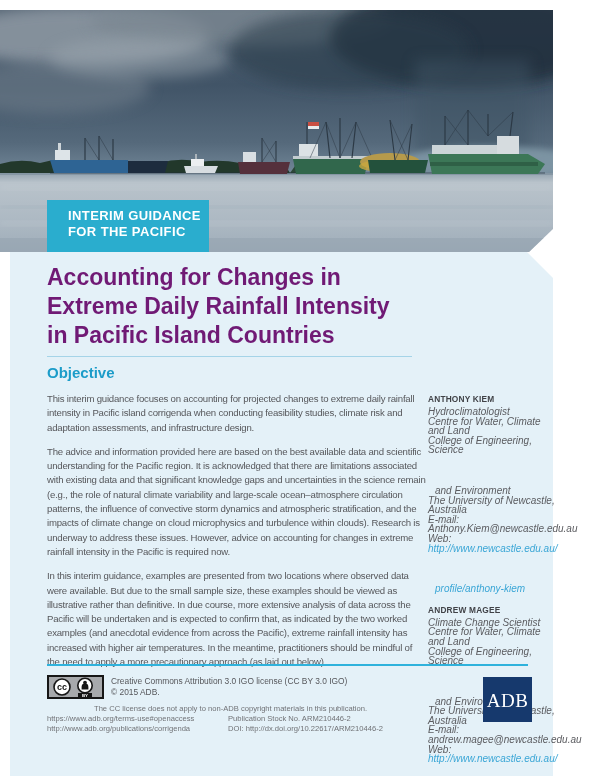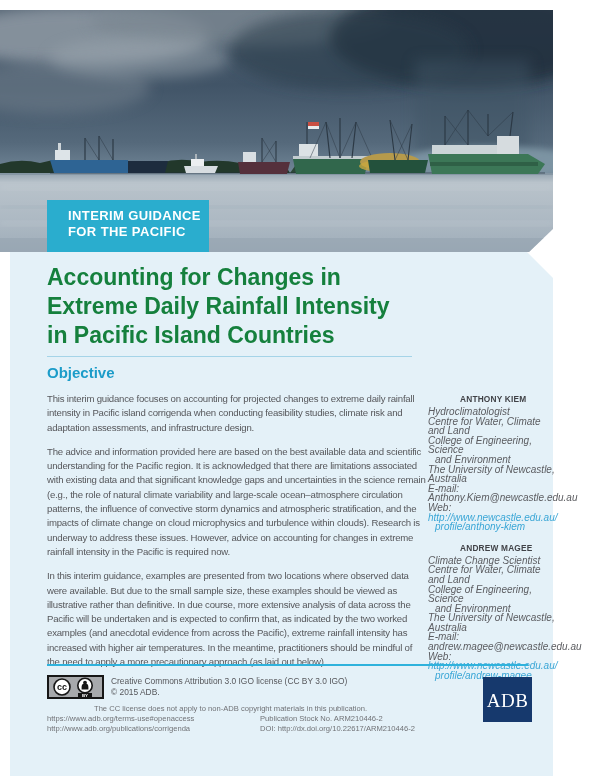--- a/index.html
+++ b/index.html
@@ -20,64 +20,63 @@
     font-size:13px; line-height:16px; font-weight:bold; letter-spacing:0.4px;
   }
   
   .panel {
     position:absolute; left:10px; top:252px; width:543px; height:524px;
     background:#e4f1f8;
     clip-path: polygon(0 0, 517px 0, 543px 26px, 543px 524px, 0 524px);
   }
   .title {
     position:absolute; left:47px; top:263px; width:440px;
-    color:#15803d; font-size:23px; line-height:29px; font-weight:bold;
+    color:#701a75; font-size:23px; line-height:29px; font-weight:bold;
   }
   .rule1 { position:absolute; left:47px; top:356px; width:365px; height:1px; background:#a5d4e8; }
   .objective {
     position:absolute; left:47px; top:364px;
     color:#1b9cc9; font-size:15px; font-weight:bold;
   }
   .body-col {
     position:absolute; left:47px; top:392px; width:380px;
     color:#56575b; font-size:9.6px; line-height:14.3px; letter-spacing:-0.2px;
   }
   .body-col p { margin-bottom:10px; }
   
   .sidebar { position:absolute; left:428px; top:394px; width:128px; }
   .author { margin-bottom:11px; }
   .author-name {
     font-size:8.3px; font-weight:bold; color:#404247; letter-spacing:0.2px;
     margin-bottom:3px;
-    margin-left:32px;
   }
   .author-line {
     font-size:10px; line-height:9.6px; color:#5b5c60; font-style:italic;
   }
-  .indent { padding-left:7px; }
+  .indent { padding-left:7px;margin-top:31px; }
   .weblink { color:#3aa6d6; text-decoration:none; font-style:italic; }
   
   .rule2 { position:absolute; left:47px; top:664px; width:481px; height:2px; background:#2fb2dc; }
   .cc-badge { position:absolute; left:47px; top:675px;text-align:right; }
   .cc-text {
     position:absolute; left:111px; top:676px;
     font-size:8.4px; line-height:11px; color:#56575b;
   }
   
   .footer-notice {
     position:absolute; left:47px; top:704px;
     font-size:7.6px; color:#707276;margin-left:47px;
   }
   .footer-left {
     position:absolute; left:47px; top:714px;
     font-size:7.6px; line-height:10.3px; color:#707276;
   }
   .footer-right {
     position:absolute; left:228px; top:714px;
-    font-size:7.6px; line-height:10.3px; color:#707276;margin-left:32px;
+    font-size:7.6px; line-height:10.3px; color:#707276;
   }
   
   .adb-logo {
     position:absolute; left:483px; top:677px; width:49px; height:45px;
     background:#16396d; color:#ffffff; display:flex; align-items:center; justify-content:center;
     font-family:"Liberation Serif", serif; font-size:19px; letter-spacing:0.5px;
     padding-top:3px;
   }
 </style>
 </head>

